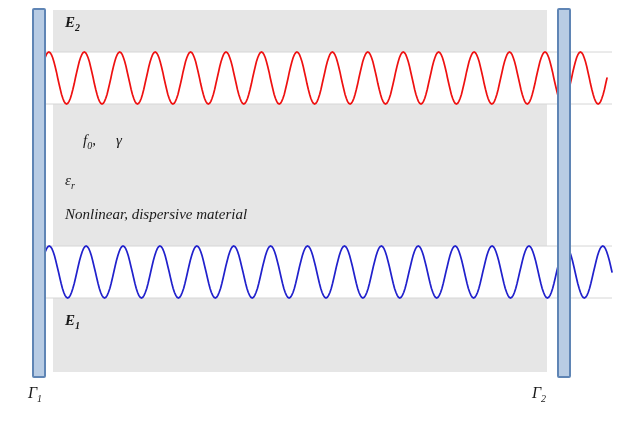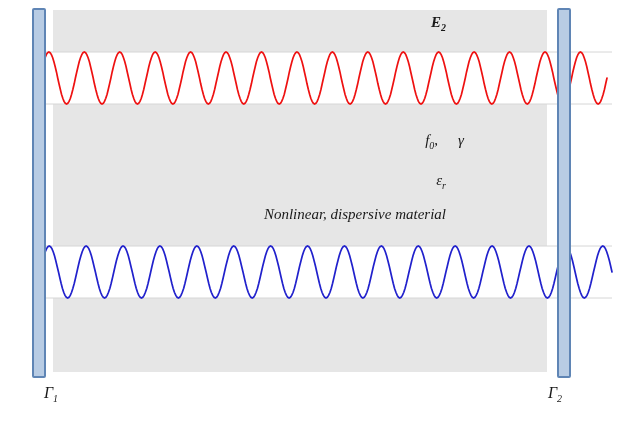--- a/index.html
+++ b/index.html
@@ -37,31 +37,31 @@
     box-sizing:content-box;
   }
   .mirror.left{left:32px;}
   .mirror.right{left:557px;}
   .lbl{
     position:absolute;
     white-space:nowrap;
     font-size:15px;
     line-height:1.2;
   }
-  .lbl.centered{left:51px;width:395px;text-align:right;}
+  .lbl.centered{left:65px;width:395px;text-align:left;}
   .bold{font-weight:bold;}
   .ital{font-style:italic;}
   sub{font-size:10px;line-height:0;}
   .bold sub{font-weight:bold;}
   .e2-label{top:13px;}
   .params-label{top:131px;padding-left:18px;}
   .eps-label{top:171px;}
   .material-label{top:205px;font-style:italic;}
   .e1-label{top:311px;}
-  .gamma-label{font-size:16px;font-style:italic;top:383px;margin-left:16px;}
+  .gamma-label{font-size:16px;font-style:italic;top:383px;}
   .gamma-left{left:28px;}
   .gamma-right{left:532px;}
   .comma{font-style:normal;}
   .gap{display:inline-block;width:20px;}
 </style>
 </head>
 <body>
 
 <div class="canvas">
 
@@ -82,18 +82,19 @@
   <div class="mirror right"></div>
 
   <div class="lbl centered bold ital e2-label"><span>E</span><sub>2</sub></div>
 
   <div class="lbl centered ital params-label"><span>f</span><sub>0</sub><span class="comma">,</span><span class="gap"></span><span>γ</span></div>
 
   <div class="lbl centered material-label">Nonlinear, dispersive material</div>
 
   <div class="lbl centered ital eps-label"><span>ε</span><sub>r</sub></div>
 
+  <div class="lbl centered bold ital e1-label"><span>E</span><sub>1</sub></div>
 
   <div class="lbl gamma-label gamma-left"><span>Γ</span><sub>1</sub></div>
 
   <div class="lbl gamma-label gamma-right"><span>Γ</span><sub>2</sub></div>
 
 </div>
 
 </body></html>

